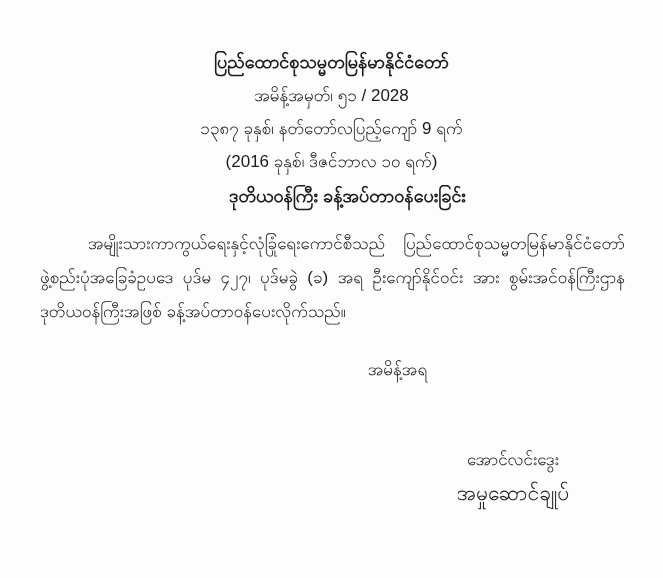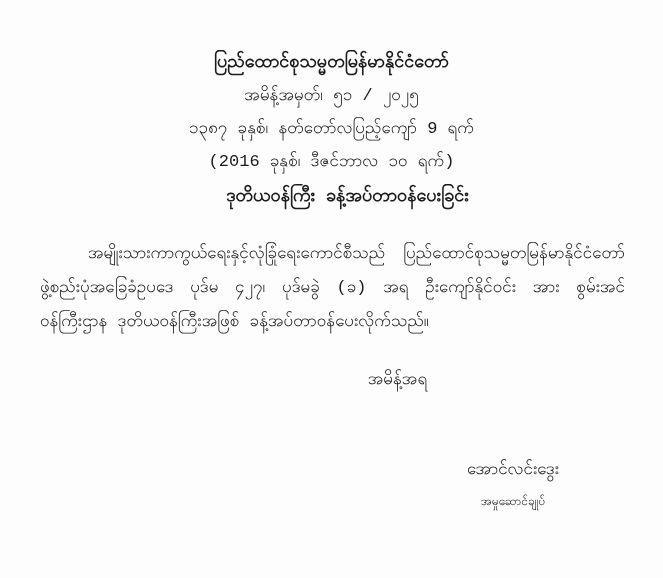--- a/index.html
+++ b/index.html
@@ -7,21 +7,21 @@
     padding: 0;
     background: #e8e8e8;
   }
   .page {
     position: relative;
     width: 663px;
     height: 578px;
     margin: 0 auto;
     background: #fdfdfd;
     color: #1b1b1b;
-    font-family: Liberation Mono, monospace;
+    font-family: Liberation Sans, sans-serif;
     overflow: hidden;
     box-sizing: border-box;
   }
   .doc-header {
     padding-top: 46px;
     text-align: center;
   }
   .doc-header .line {
     font-size: 17px;
     line-height: 33px;
@@ -29,21 +29,21 @@
   }
   .t-bold {
     font-weight: bold;
     font-size: 18px !important;
   }
   .subject {
     margin-top: 2px;
     margin-left: 32px;
   }
   .body-block {
-    margin-top: 24px;
+    margin-top: 14px;
     padding: 0 38px 0 40px;
   }
   .body-par {
     margin: 0;
     font-size: 17px;
     line-height: 34px;
     text-align: justify;
     text-indent: 48px;
   }
   .by-order {
@@ -59,33 +59,33 @@
     margin-right: 55px;
     width: 190px;
     text-align: center;
   }
   .sig-name {
     font-size: 17px;
     line-height: 33px;
     white-space: nowrap;
   }
   .sig-title {
-    font-size: 12px;
+    font-size: 21px;
     line-height: 33px;
     white-space: nowrap;
   }
 </style>
 </head>
 <body>
 
 <div class="page">
 
   <header class="doc-header">
     <div class="line t-bold">ပြည်ထောင်စုသမ္မတမြန်မာနိုင်ငံတော်</div>
-    <div class="line">အမိန့်အမှတ်၊ ၅၁ / ၂၀၂၅</div>
+    <div class="line">အမိန့်အမှတ်၊ ၅၁ / 2028</div>
     <div class="line">၁၃၈၇ ခုနှစ်၊ နတ်တော်လပြည့်ကျော် 9 ရက်</div>
     <div class="line">(2016 ခုနှစ်၊ ဒီဇင်ဘာလ ၁၀ ရက်)</div>
     <div class="line t-bold subject">ဒုတိယဝန်ကြီး ခန့်အပ်တာဝန်ပေးခြင်း</div>
   </header>
 
   <main class="body-block">
     <p class="body-par">အမျိုးသားကာကွယ်ရေးနှင့်လုံခြုံရေးကောင်စီသည် ပြည်ထောင်စုသမ္မတမြန်မာနိုင်ငံတော် ဖွဲ့စည်းပုံအခြေခံဥပဒေ ပုဒ်မ ၄၂၇၊ ပုဒ်မခွဲ (ခ) အရ ဦးကျော်နိုင်ဝင်း အား စွမ်းအင်ဝန်ကြီးဌာန ဒုတိယဝန်ကြီးအဖြစ် ခန့်အပ်တာဝန်ပေးလိုက်သည်။</p>
   </main>
 
   <div class="by-order">အမိန့်အရ</div>

